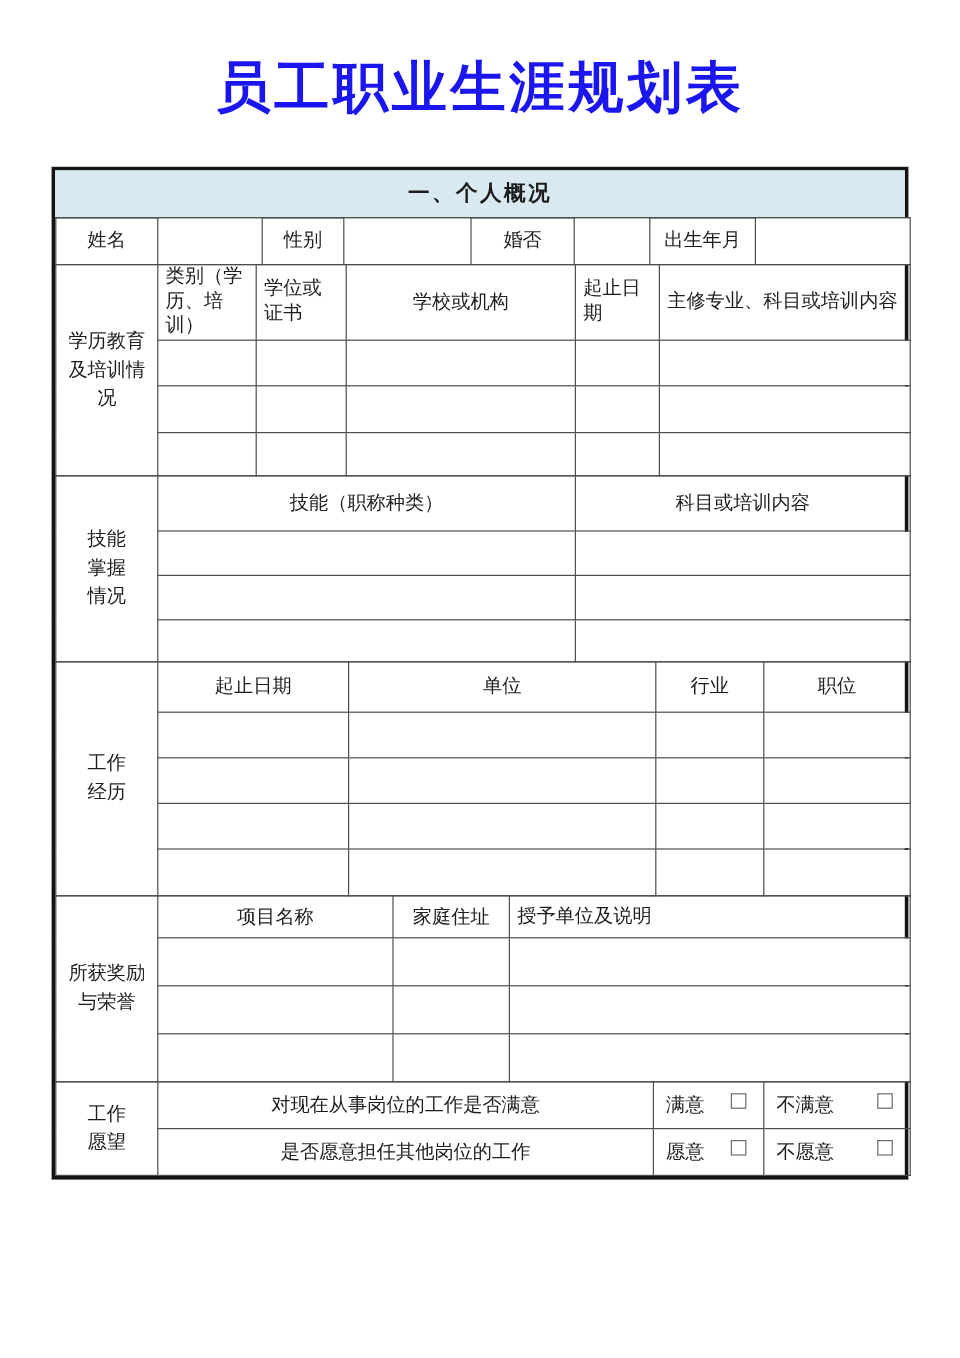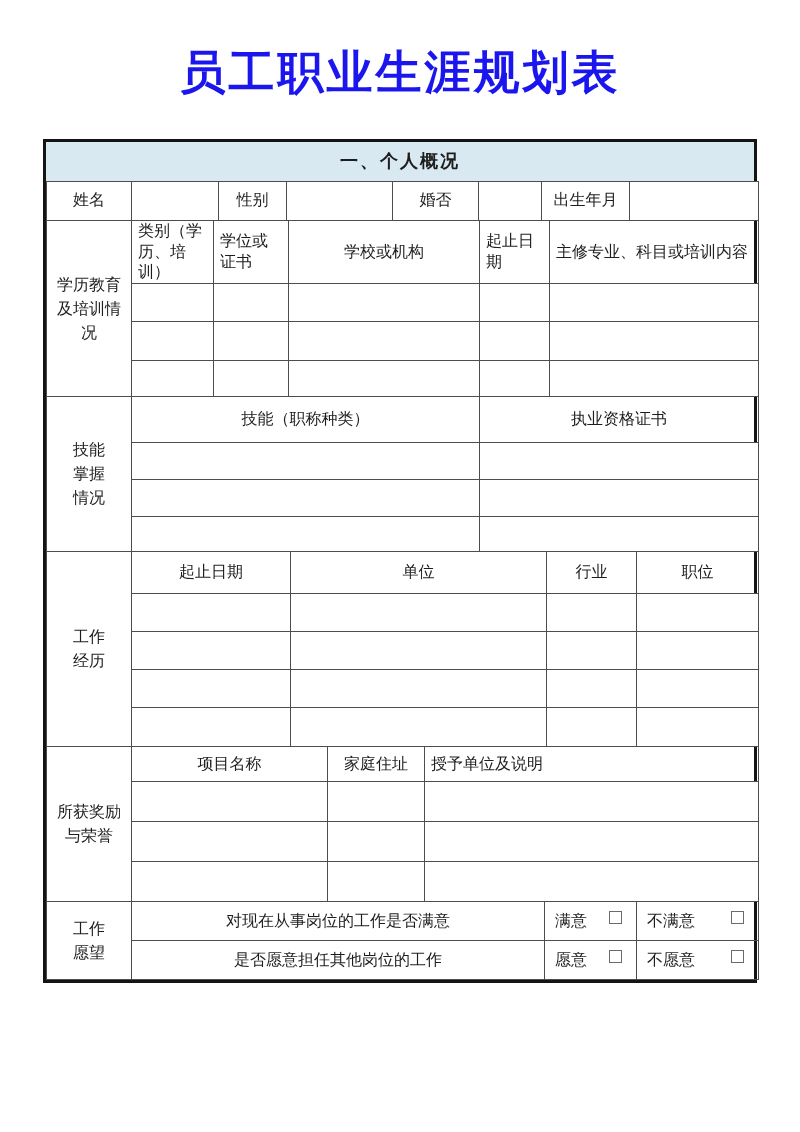--- a/index.html
+++ b/index.html
@@ -165,21 +165,21 @@
         <col style="width:85px">
           <col style="width:348px">
           <col style="width:279px">
       </colgroup>
       <tbody>
           <tr style="height:46px">
         <td class="vlab" rowspan="4">技能
 掌握
 情况</td>
         <td class="ctr">技能（职称种类）</td>
-        <td class="ctr">执业资格证书</td>
+        <td class="ctr">科目或培训内容</td>
       </tr>
       <tr style="height:37px">
         <td class="in"></td>
         <td class="in"></td>
       </tr>
       <tr style="height:37px">
         <td class="in"></td>
         <td class="in"></td>
       </tr>
       <tr style="height:35px">

